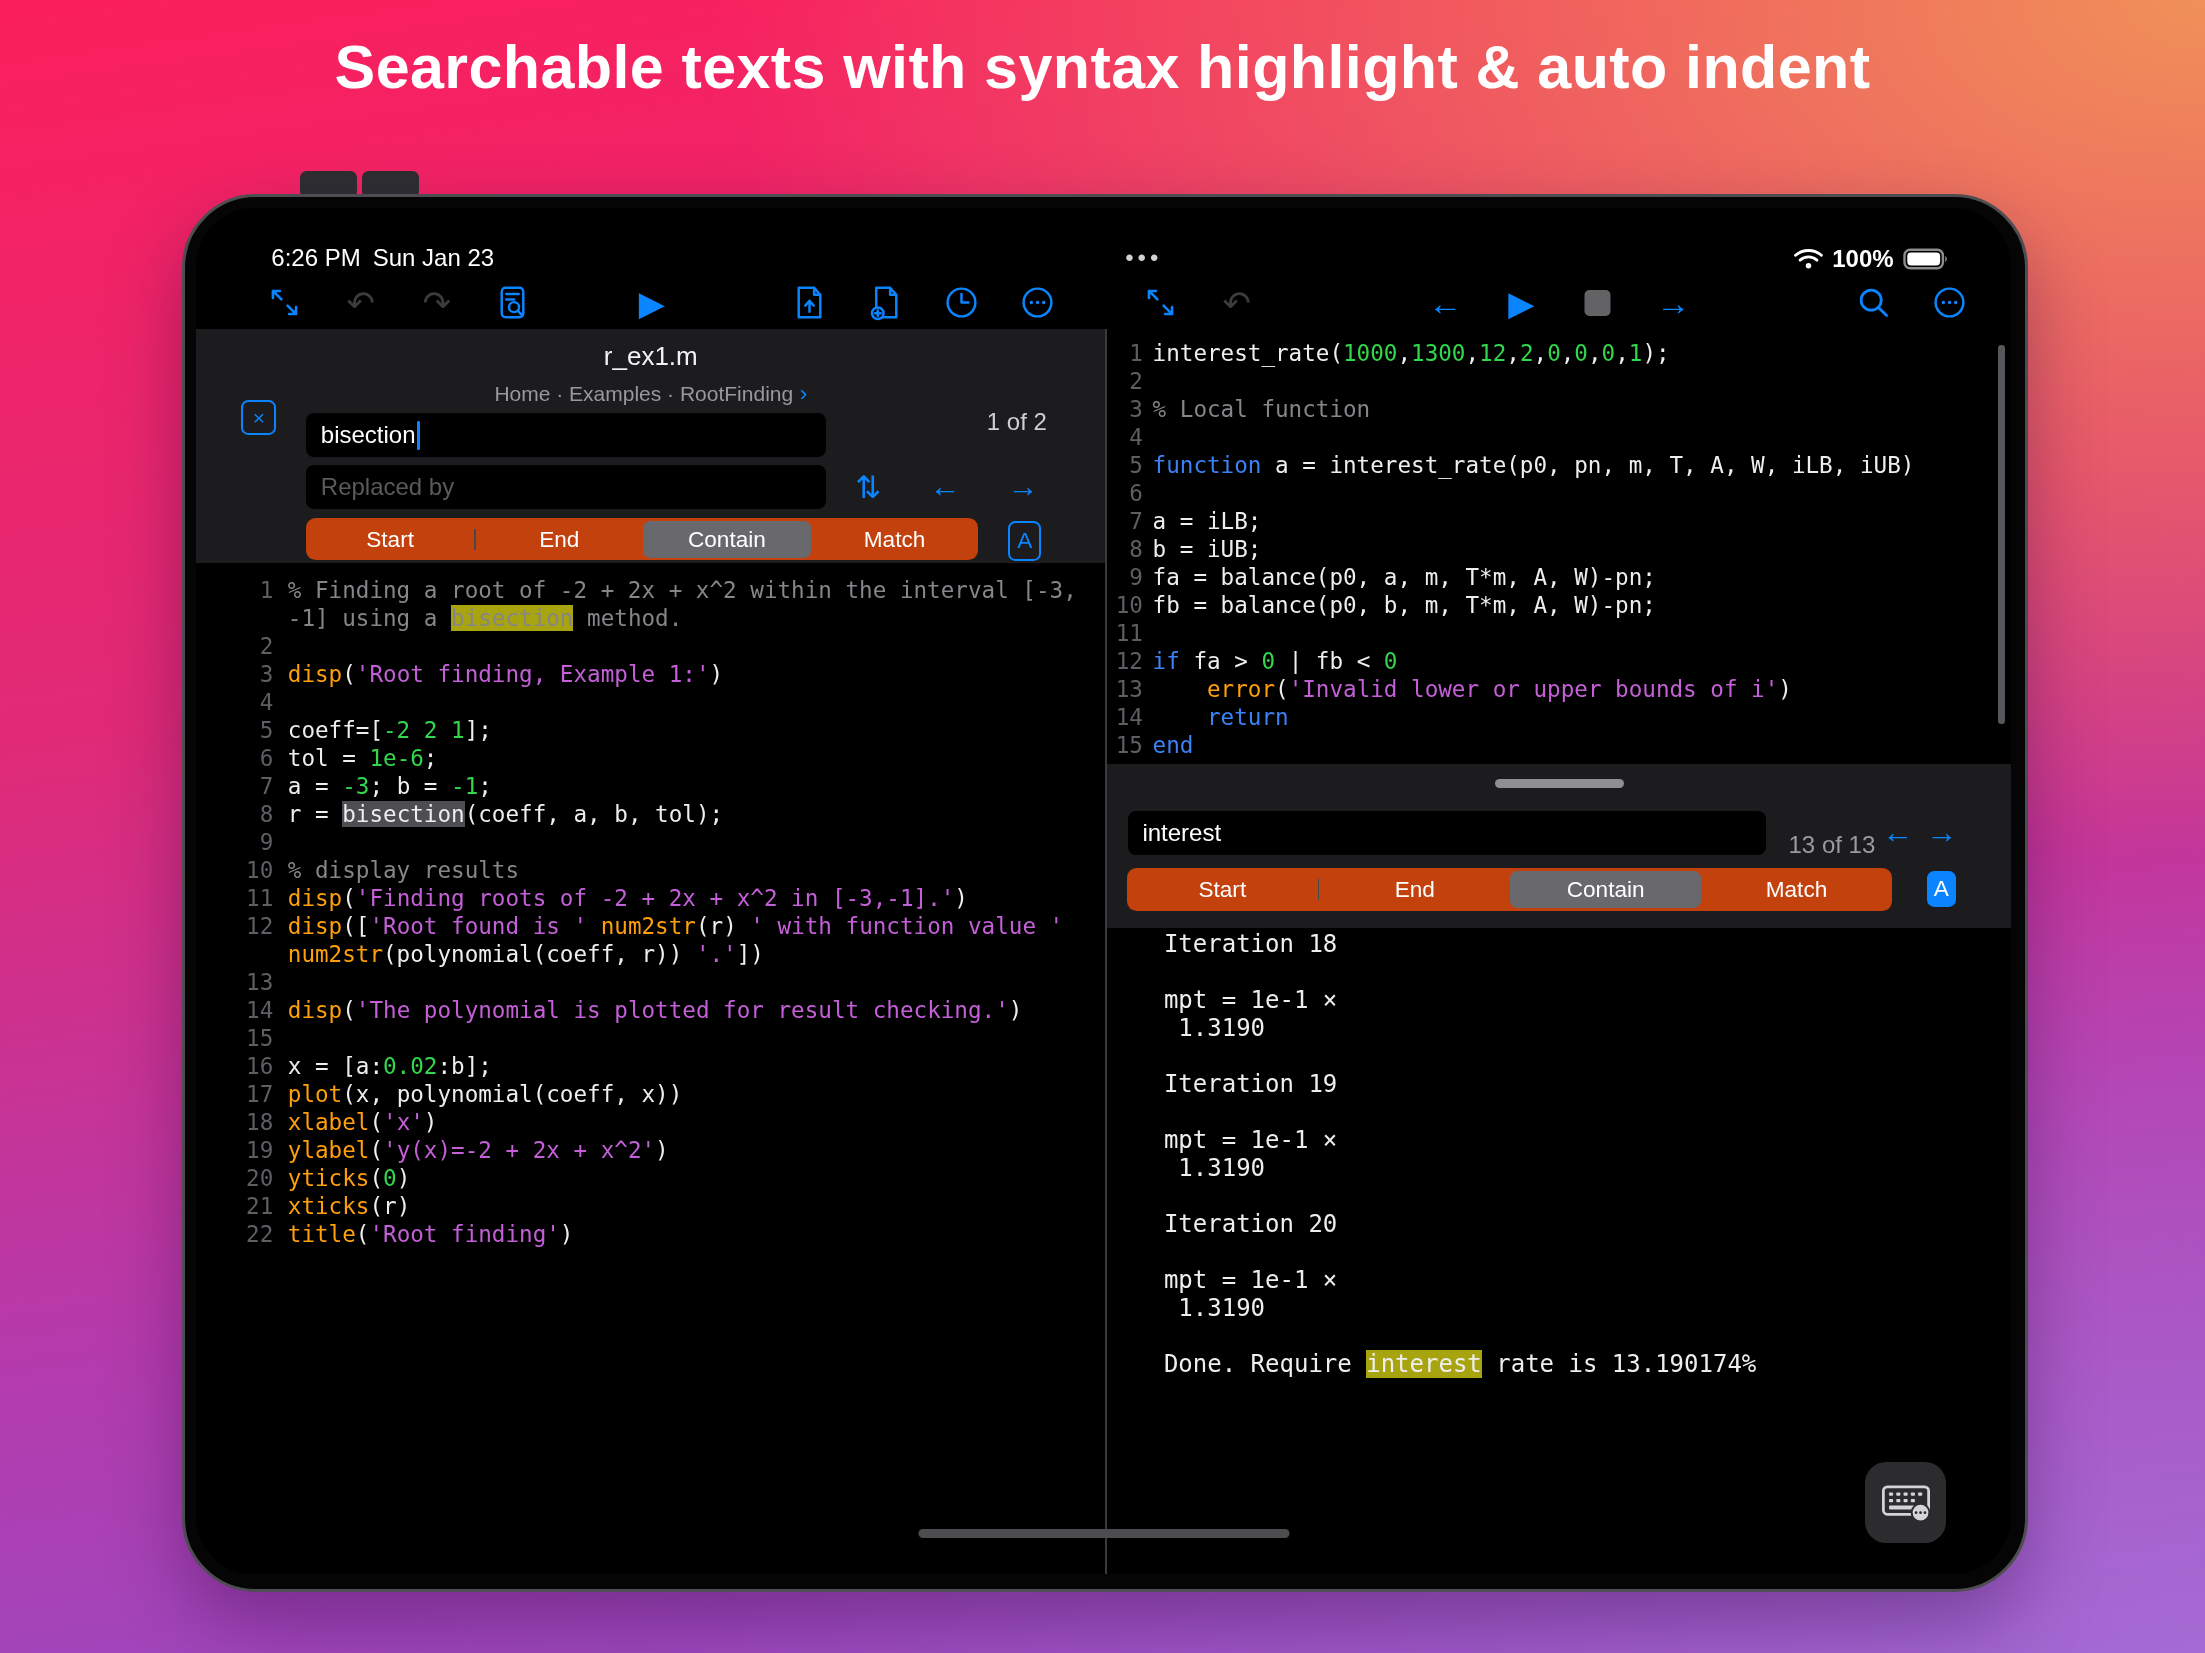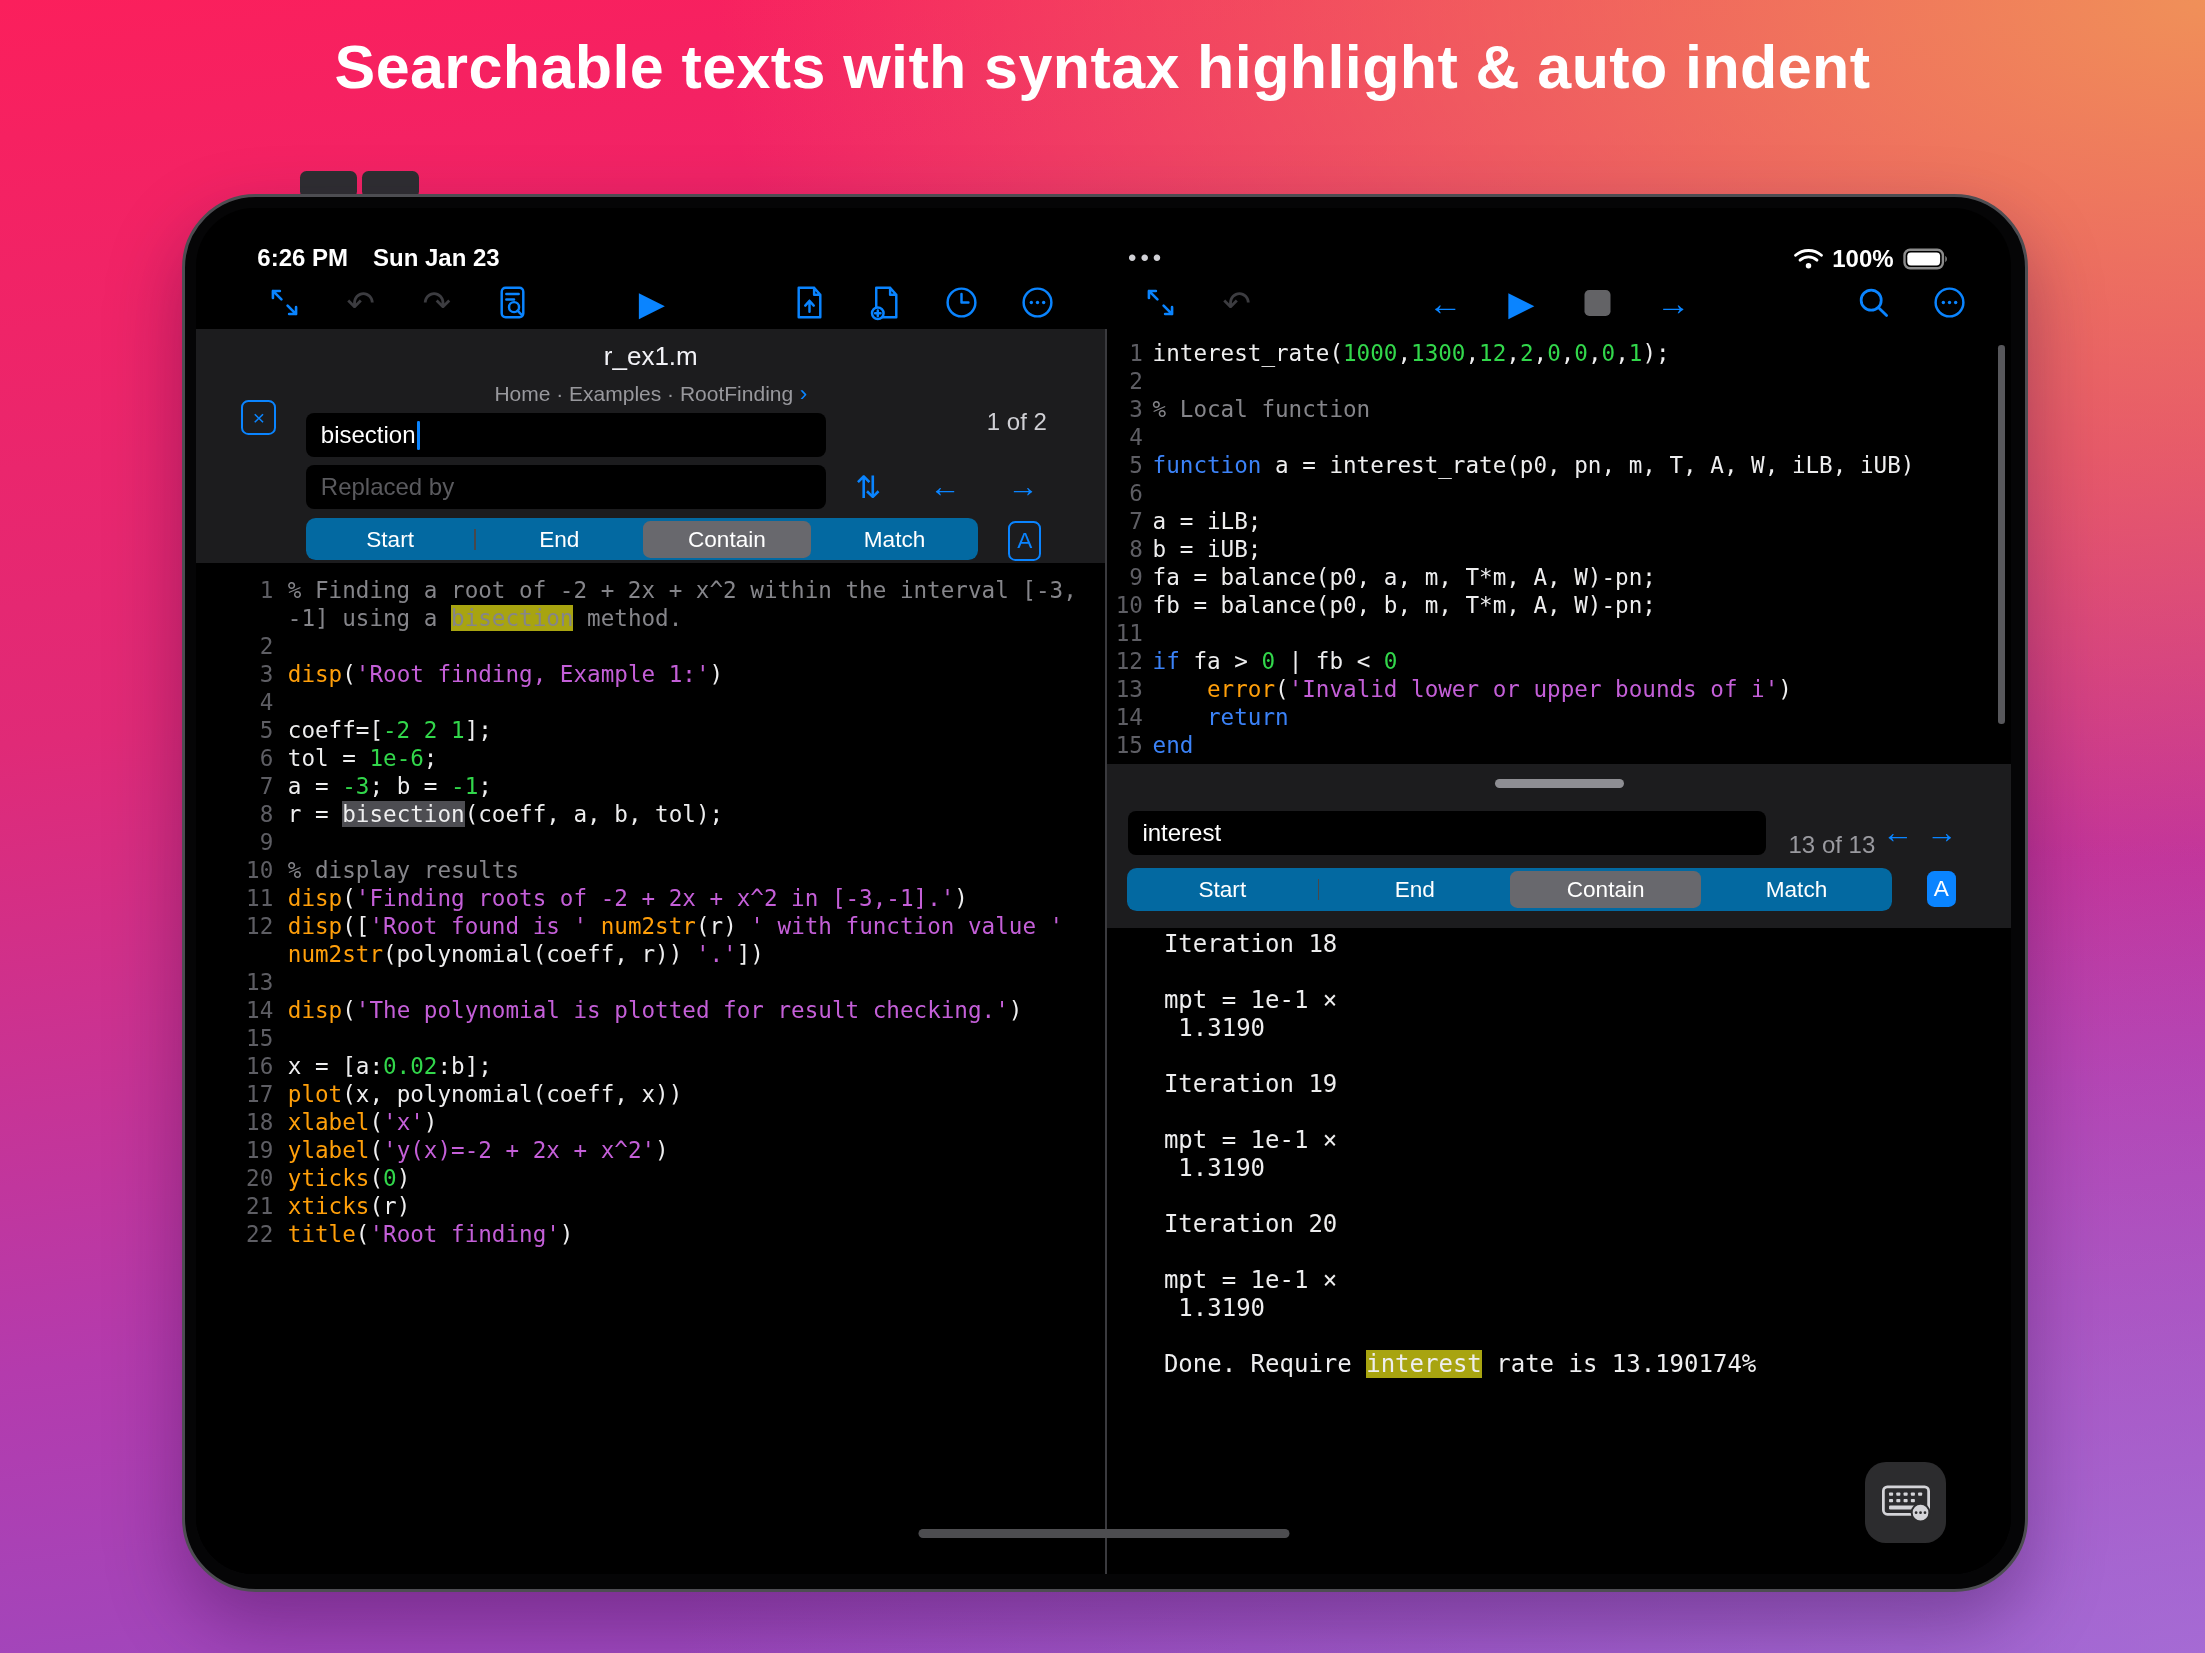--- a/index.html
+++ b/index.html
@@ -14,21 +14,21 @@
   
   .vol-btn{position:absolute;top:171px;height:27.4px;width:57px;background:#2e2e31;border-radius:6.5px;}
   .vol1{left:300px}.vol2{left:362px}
   .ipad{position:absolute;left:182px;top:194px;width:1840px;height:1392px;background:#050506;
     border:3.2px solid #4d4d52;border-radius:74px;box-shadow:0 32px 73px rgba(40,0,60,.35);}
   .screen{position:absolute;left:11.3px;top:11.3px;width:1815px;height:1366px;background:#000;
     border-radius:58px;overflow:hidden;display:flex;flex-direction:column;}
   
   .statusbar{height:68px;display:flex;align-items:flex-end;justify-content:space-between;
     padding:0 61px;box-sizing:border-box;color:#fff;font-size:24px;}
-  .sb-left{display:flex;gap:25px;padding-bottom:4.8px;font-weight:700;}
+  .sb-left{display:flex;gap:12px;padding-bottom:4.8px;font-weight:400;margin-left:14px;}
   .sb-center{color:#d1d1d6;font-size:24px;letter-spacing:4px;padding-bottom:4.8px;}
   .sb-right{display:flex;align-items:center;gap:9.7px;padding-bottom:3.2px;font-weight:600;}
   
   .toolbar{height:53px;display:flex;}
   .tb-half{position:relative;display:flex;align-items:center;}
   .tb-left{width:911px;}
   .tb-right{flex:1;}
   .tb-group{display:flex;align-items:center;gap:37px;}
   .tb-gl{margin-left:69px;}
   .tb-gc{position:absolute;left:50%;transform:translateX(-50%);}
@@ -52,21 +52,21 @@
   .breadcrumb .chev{color:#0a84ff;margin-left:6.5px;font-size:22.6px;}
   .close-box{position:absolute;left:45px;top:71px;width:31px;height:31px;border:2.4px solid #0a84ff;
     border-radius:7.3px;display:flex;align-items:center;justify-content:center;color:#0a84ff;font-size:21px;}
   .field{position:absolute;background:#000;border-radius:8px;height:44px;display:flex;align-items:center;
     padding:0 14.5px;box-sizing:border-box;color:#fff;font-size:24px;}
   .field.placeholder{color:#5a5a5e;}
   .caret{display:inline-block;width:2.4px;height:29px;background:#0a84ff;margin-left:1.6px;border-radius:1.2px;}
   .count{position:absolute;color:#cfcfd4;font-size:24px;display:flex;align-items:center;justify-content:center;}
   .mini-ic{position:absolute;width:36px;height:44px;display:flex;align-items:center;justify-content:center;
     color:#0a84ff;font-size:31px;}
-  .segmented{position:absolute;background:#0369a1;border-radius:9.7px;display:flex;align-items:center;}
+  .segmented{position:absolute;background:#c2410c;border-radius:9.7px;display:flex;align-items:center;}
   .seg{flex:1;text-align:center;color:#fff;font-size:22.6px;line-height:37px;position:relative;}
   .seg.sel{background:#68686d;border-radius:7.3px;margin:2.4px 0;}
   .seg-tick{width:1.6px;height:21px;background:#48484a;}
   .case-btn{position:absolute;width:29px;height:36px;border-radius:7.3px;display:flex;align-items:center;
     justify-content:center;font-size:22.6px;}
   .case-outline{border:2.4px solid #0a84ff;color:#0a84ff;background:transparent;}
   .case-filled{background:#0a84ff;color:#fff;}
   
   .code-scroll{background:#000;font-family:"DejaVu Sans Mono",monospace;font-size:22.6px;overflow:hidden;}
   .lp-code{flex:1;padding-top:13px;}

